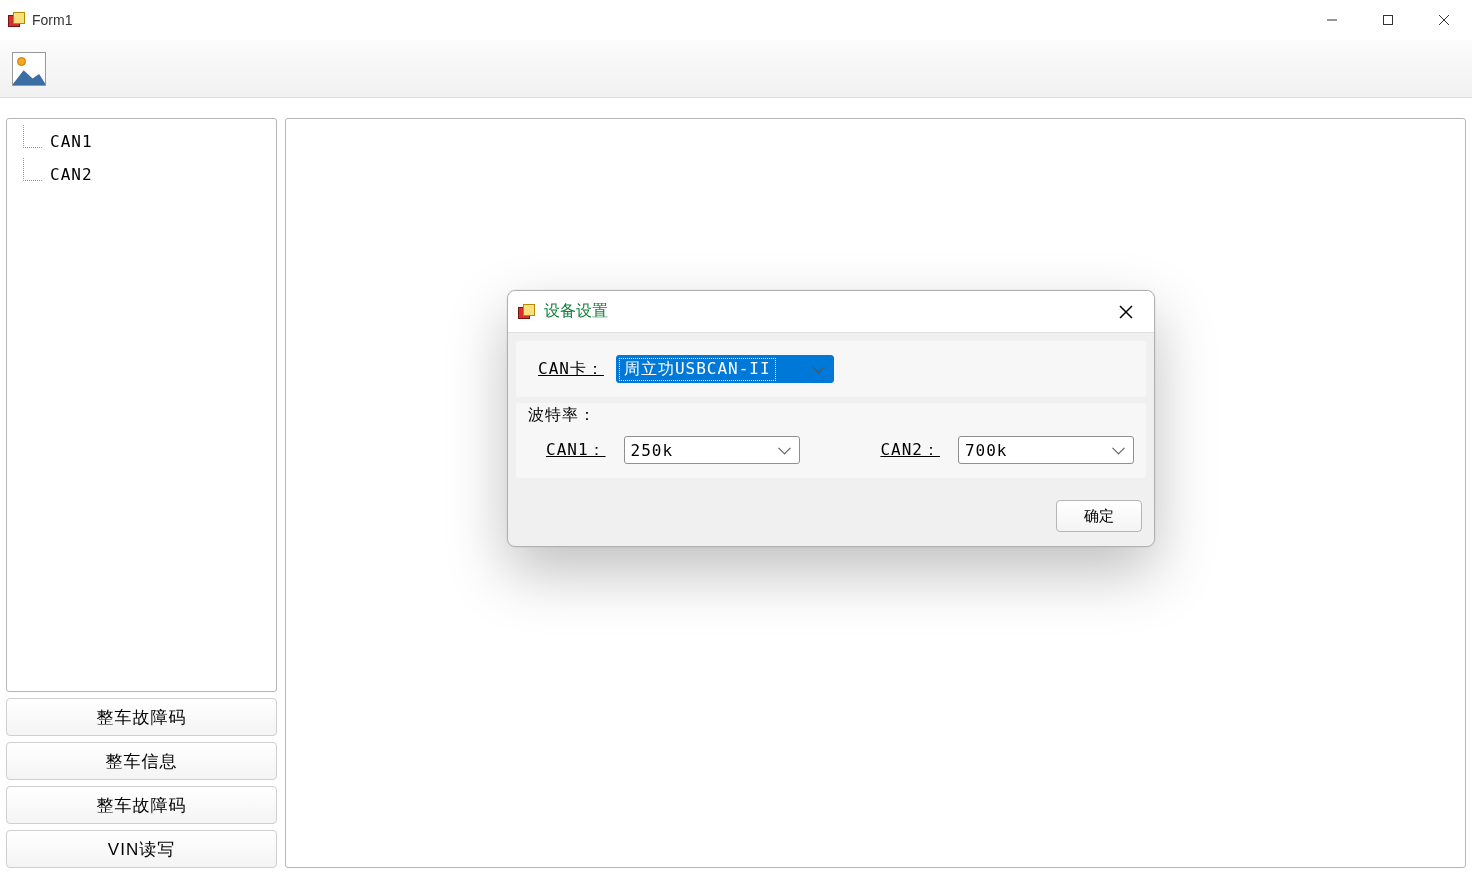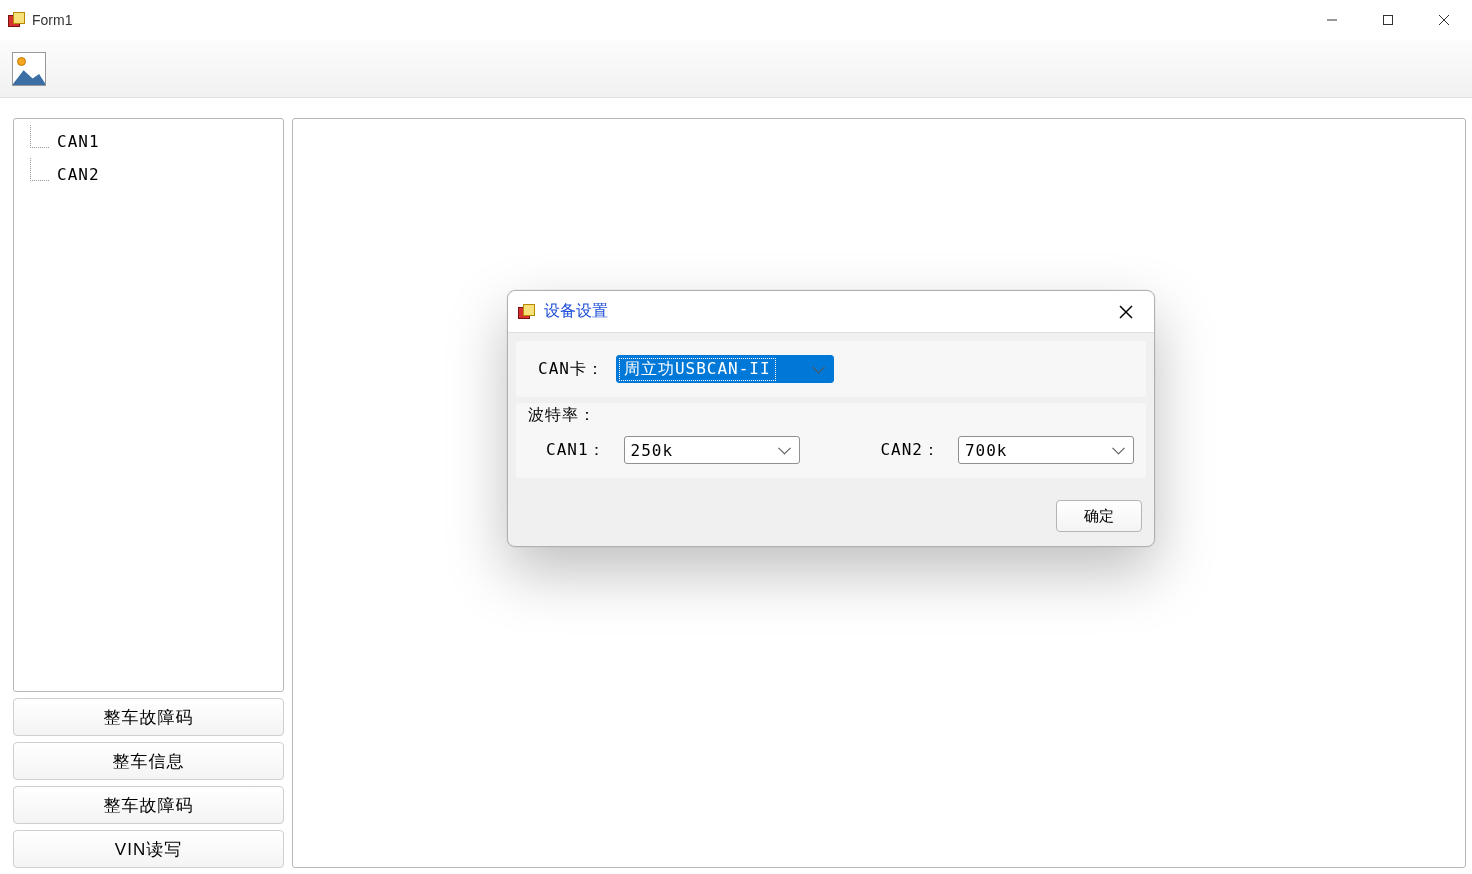--- a/index.html
+++ b/index.html
@@ -75,21 +75,21 @@
       height: 18px;
       background: #3a6ea5;
       clip-path: polygon(0 100%, 35% 10%, 60% 55%, 78% 30%, 100% 100%);
     }
     .content-wrap {
       position: absolute;
       top: 98px;
       left: 0;
       right: 0;
       bottom: 0;
-      padding: 20px 6px 6px 13px;
+      padding: 20px 6px 6px 6px;
       display: flex;
       gap: 8px;
     }
     .left-panel {
       width: 271px;
       display: flex;
       flex-direction: column;
       gap: 6px;
     }
     .tree-box {
@@ -167,21 +167,21 @@
       padding: 0 10px;
       background: #ffffff;
       border-radius: 8px 8px 0 0;
       border-bottom: 1px solid #e0e0e0;
     }
     .dialog-titlebar .titlebar-icon { margin-right: 10px;}
     .dialog-title {
       flex: 1;
       font-size: 16px;
       font-family: Liberation Serif, serif;
-      color: #1d4ed8;
+      color: #15803d;
     }
     .dialog-close {
       width: 36px;
       height: 36px;
       display: flex;
       align-items: center;
       justify-content: center;
       cursor: pointer;
       border-radius: 4px;
     }
@@ -200,21 +200,21 @@
       gap: 12px;
       font-family: "SimSun", "MS Gothic", monospace;
       font-size: 16px;
       letter-spacing: 1px;
     }
     .row-multi {
       margin-top: 10px;
       padding-left: 18px;
       gap: 18px;
     }
-    .label { color: #000; }
+    .label { color: #000; text-decoration: underline; }
     .combo {
       position: relative;
       height: 28px;
       background: #ffffff;
       border: 1px solid #8f8f8f;
       border-radius: 3px;
       display: flex;
       align-items: center;
       padding: 0 28px 0 6px;
       font-family: "SimSun", "MS Gothic", monospace;

